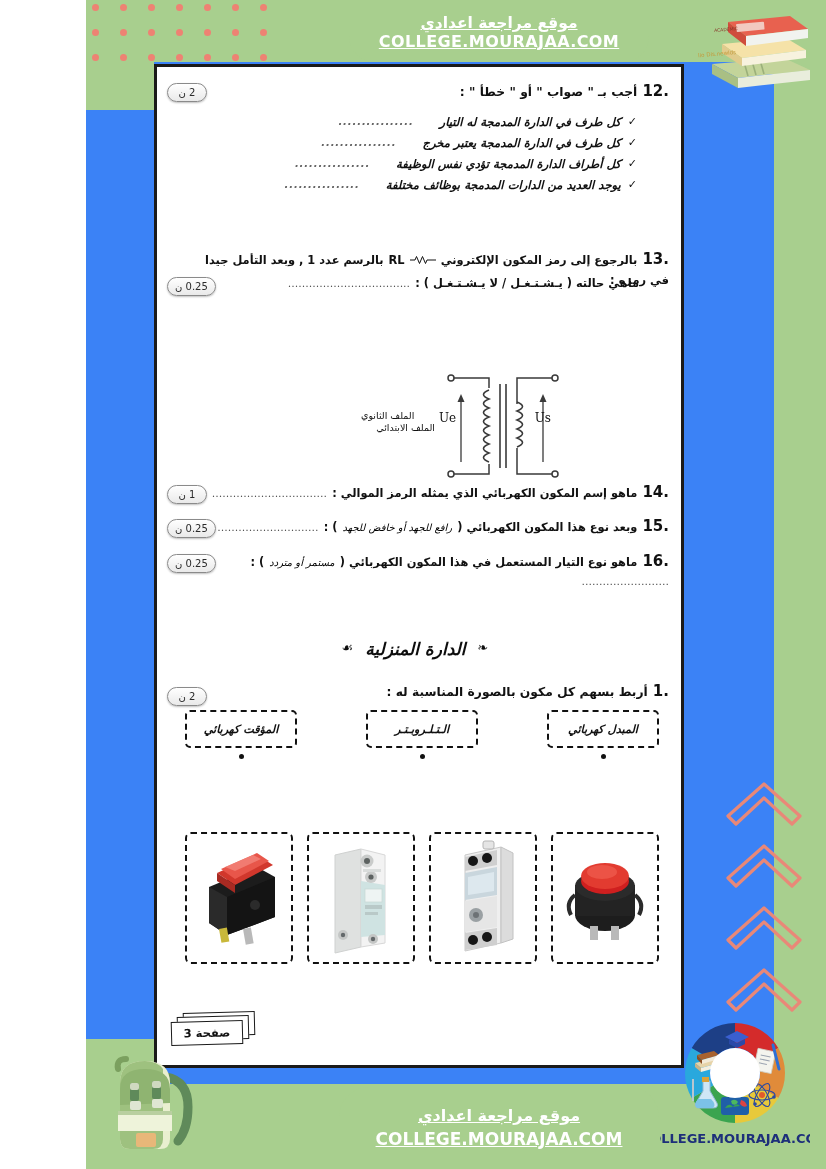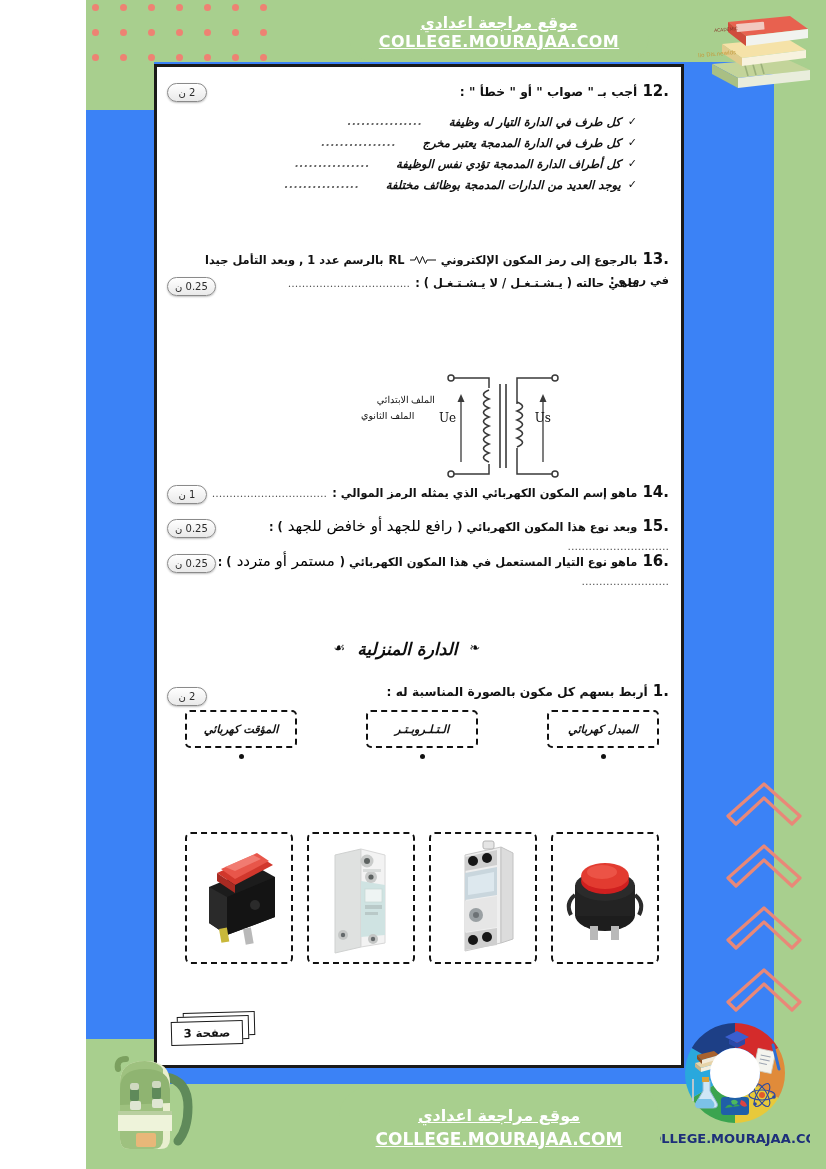--- a/index.html
+++ b/index.html
@@ -163,21 +163,21 @@
     left: 68px; top: 64px;
     width: 530px; height: 1004px;
     background: #ffffff;
     border: 3px solid #1a1a1a;
     z-index: 8;
   }
   .sheet-inner {
     position: relative;
     width: 100%;
     height: 100%;
-    padding: 12px;
+    padding: 4px;
     border-radius: 8px;
   }
 
   
   .pt-badge {
     position: absolute;
     right: auto;
     background: linear-gradient(#ffffff, #e9e9e9);
     border: 1px solid #8a8a8a;
     border-radius: 11px;
@@ -213,21 +213,22 @@
   }
   .q-text-sm {
     font-size: 11.4px;
   }
   .dotted-fill {
     color: #555;
     letter-spacing: .6px;
     font-size: 11px;
   }
   .italic-note {
-    font-size: 15px;
+    font-style: italic;
+    font-size: 10px;
   }
 
   
   .bullet-list {
     position: absolute;
     direction: rtl;
     text-align: right;
   }
   .bullet-item {
     display: flex;
@@ -471,21 +472,21 @@
       <div class="pt-badge" style="left:10px; top:16px;">2 ن</div>
 
       <div class="q-row" style="right:12px; top:14px;">
         <span class="q-num">12.</span>
         <span class="q-text">أجب بـ " صواب " أو " خطأ " :</span>
       </div>
 
       <div class="bullet-list" style="right:44px; top:44px; width:440px;">
         <div class="bullet-item">
           <span class="bullet-check">✓</span>
-          <span class="bullet-text">كل طرف في الدارة التيار له وظيفة</span>
+          <span class="bullet-text">كل طرف في الدارة المدمجة له التيار</span>
           <span class="bullet-blank">................</span>
         </div>
         <div class="bullet-item">
           <span class="bullet-check">✓</span>
           <span class="bullet-text">كل طرف في الدارة المدمجة يعتبر مخرج</span>
           <span class="bullet-blank">................</span>
         </div>
         <div class="bullet-item">
           <span class="bullet-check">✓</span>
           <span class="bullet-text">كل أطراف الدارة المدمجة تؤدي نفس الوظيفة</span>
@@ -542,21 +543,21 @@
 
             <line x1="118" y1="92" x2="118" y2="28" stroke-width="1.3"></line>
             <path d="M118 24 L114.5 32 L121.5 32 Z" fill="#3a3a3a" stroke="none"></path>
 
             <line x1="200" y1="92" x2="200" y2="28" stroke-width="1.3"></line>
             <path d="M200 24 L196.5 32 L203.5 32 Z" fill="#3a3a3a" stroke="none"></path>
           </g>
           <text x="96" y="52" font-size="12" fill="#111" font-family="DejaVu Serif" text-anchor="end">Ue</text>
           <text x="208" y="52" font-size="12" fill="#111" font-family="DejaVu Serif">Us</text>
         </svg>
-        <div class="tf-label" style="right:228px; top:24px;font-family:Liberation Serif, serif;">الملف الابتدائي</div>
+        <div class="tf-label" style="right:228px; top:52px;">الملف الابتدائي</div>
         <div class="tf-label" style="left:18px; top:40px;">الملف الثانوي</div>
       </div>
 
       <div class="pt-badge" style="left:10px; top:418px;">1 ن</div>
       <div class="q-row" style="right:12px; top:415px; width:480px;">
         <span class="q-num">14.</span>
         <span class="q-text q-text-sm">ماهو إسم المكون الكهربائي الذي يمثله الرمز الموالي :</span>
         <span class="dotted-fill">.................................</span>
       </div>
 

